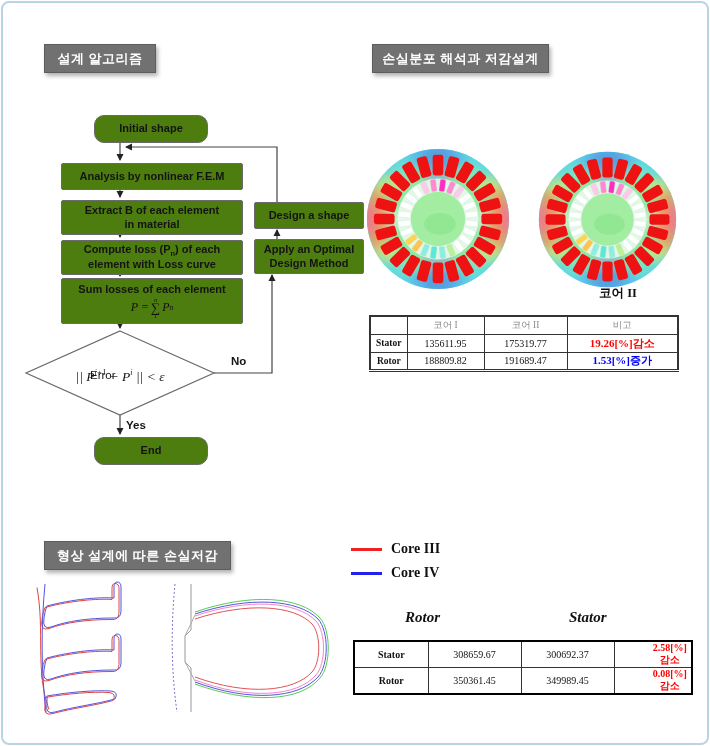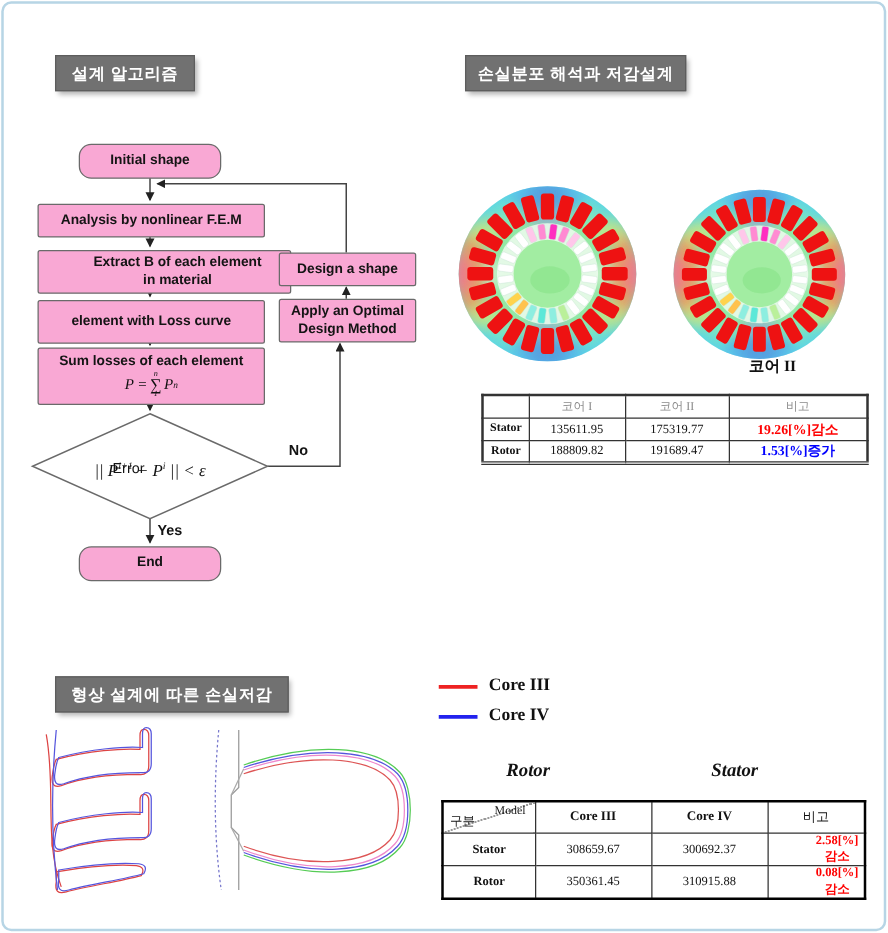--- a/index.html
+++ b/index.html
@@ -14,28 +14,28 @@
     position:absolute;background:#717171;color:#fff;font-weight:bold;font-size:13px;
     display:flex;align-items:center;justify-content:center;letter-spacing:.5px;
     border:1px solid #5d5d5d;box-shadow:2px 3px 4px rgba(0,0,0,.3);
   }
   #hdr-algorithm{left:44px;top:44px;width:110px;height:27px;}
   #hdr-loss{left:372px;top:44px;width:175px;height:27px;}
   #hdr-shape{left:44px;top:514px;width:185px;height:27px;margin-top:27px;}
 
   
   .fbox{
-    position:absolute;border:1px solid #6a6a6a;background:#f9a8d4;color:#141414;
+    position:absolute;border:1px solid #6a6a6a;background:#4d7c0f;color:#141414;
     display:flex;flex-direction:column;align-items:center;justify-content:center;
-    font-weight:bold;font-size:11px;line-height:1.25;text-align:center;border-radius:2px;
+    font-weight:bold;font-size:11px;line-height:1.25;text-align:center;border-radius:2px;margin-left:31px;
   }
   .round{border-radius:10px;}
   #fc-initial{left:63px;top:115px;width:112px;height:26px;}
   #fc-analysis{left:30px;top:163px;width:180px;height:25px;}
-  #fc-extract{left:30px;top:200px;width:180px;height:33px;padding-left:21px;}
+  #fc-extract{left:30px;top:200px;width:180px;height:33px;}
   #fc-compute{left:30px;top:240px;width:180px;height:33px;}
   #fc-sum{left:30px;top:278px;width:180px;height:44px;}
   #fc-design{left:223px;top:202px;width:108px;height:25px;}
   #fc-apply{left:223px;top:239px;width:108px;height:33px;}
   #fc-end{left:63px;top:437px;width:112px;height:26px;}
   .fbox sub{font-size:7.5px;}
 
   .formula{
     font-family:"Liberation Serif","DejaVu Serif",serif;font-style:italic;font-weight:normal;
     font-size:12px;display:inline-flex;align-items:center;justify-content:center;color:#111;
@@ -62,21 +62,21 @@
   #motor-right{left:536px;top:148px;width:143px;height:143px;}
   #core2-caption{
     position:absolute;left:573px;top:285px;width:90px;text-align:center;
     font-family:"Liberation Serif","DejaVu Serif",serif;font-weight:bold;font-size:12.5px;color:#111;
   }
 
   
   table{border-collapse:collapse;background:#fff;font-family:"Liberation Serif","DejaVu Serif",serif;color:#111;}
   th,td{border:1px solid #333;text-align:center;padding:0 2px;}
 
-  #table-loss{position:absolute;left:385px;top:315px;border:2px solid #333;border-bottom:3px double #333;font-size:10px;}
+  #table-loss{position:absolute;left:369px;top:315px;border:2px solid #333;border-bottom:3px double #333;font-size:10px;}
   #table-loss tr{height:18px;}
   #table-loss th{color:#8a8a8a;font-weight:normal;font-size:9.5px;}
   #table-loss .rowlabel{font-weight:bold;font-size:9.5px;}
   #table-loss .remark{font-weight:bold;font-size:11px;}
 
   #table-shape{position:absolute;left:353px;top:640px;border:2px solid #000;font-size:10px;}
   #table-shape tr{height:25px;}
   #table-shape th{font-size:10.5px;}
   #table-shape .hdr-normal{font-weight:normal;}
   #table-shape .rowlabel{font-weight:bold;}
@@ -135,20 +135,21 @@
 
 <div class="fbox round" id="fc-initial">Initial shape</div>
 <div class="fbox" id="fc-analysis">Analysis by nonlinear F.E.M</div>
 
 <div class="fbox" id="fc-extract">
   <span>Extract B of each element</span>
   <span>in material</span>
 </div>
 
 <div class="fbox" id="fc-compute">
+  <span><span>Compute loss (P</span><sub>n</sub><span>) of each</span></span>
   <span>element with Loss curve</span>
 </div>
 
 <div class="fbox" id="fc-sum">
   <span>Sum losses of each element</span>
   <span class="formula">
     <span>P =</span>
     <span class="sigma-stack">
         <span class="lim">n</span>
         <span class="sigma">∑</span>
@@ -423,35 +424,26 @@
 <div class="axis-lab" id="lab-stator">Stator</div>
 
 <table id="table-shape">
   <colgroup>
       <col style="width:74px">
       <col style="width:93px">
       <col style="width:93px">
       <col style="width:78px">
     </colgroup>
   <tbody>
-      <tr>
-    <th class="diag">
-      <span class="corner-top">Model</span>
-      <span class="corner-bot">구분</span>
-    </th>
-    <th>Core III</th>
-    <th>Core IV</th>
-    <th class="hdr-normal">비고</th>
-  </tr>
   <tr>
     <td class="rowlabel">Stator</td>
     <td>308659.67</td>
     <td>300692.37</td>
     <td class="remark" style="color: rgb(255, 0, 0);">2.58[%]감소</td>
   </tr>
   <tr>
     <td class="rowlabel">Rotor</td>
     <td>350361.45</td>
-    <td>310915.88</td>
+    <td>349989.45</td>
     <td class="remark" style="color: rgb(255, 0, 0);">0.08[%]감소</td>
   </tr>
 </tbody>
   </table>
 
 </body></html>

